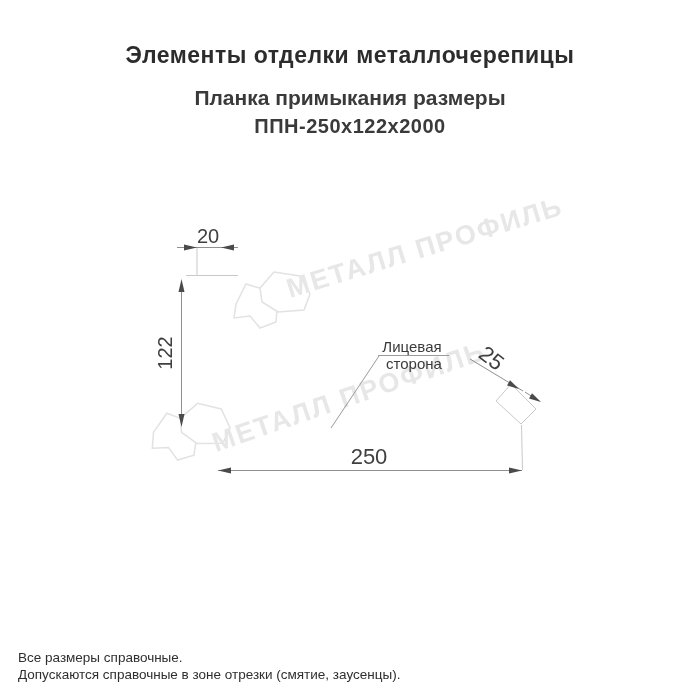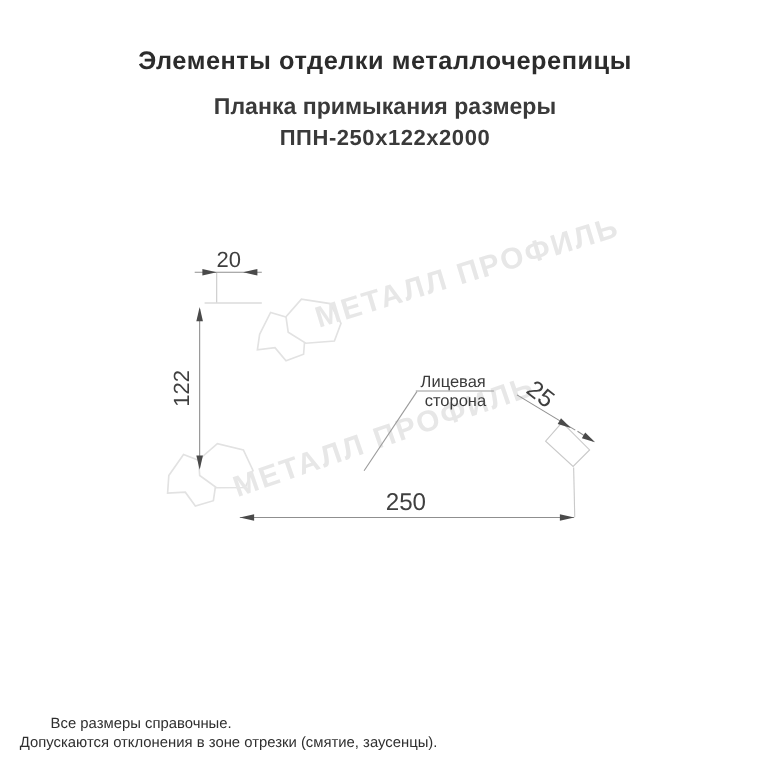--- a/index.html
+++ b/index.html
@@ -4,21 +4,21 @@
 <style>
   html,body{margin:0;padding:0;background:#fff;}
   body{width:700px;height:700px;position:relative;overflow:hidden;
        font-family:"Liberation Sans", sans-serif;color:#3a3a3a;}
   .hdr{position:absolute;left:0;width:700px;text-align:center;white-space:nowrap;}
   #title{top:26px;font-size:23px;font-weight:bold;color:#2c2c2c;letter-spacing:0.5px;margin-top:16px;}
   #subtitle{top:86px;font-size:21px;font-weight:bold;color:#3a3a3a;}
   #model{top:115px;font-size:20px;font-weight:bold;color:#3a3a3a;letter-spacing:0.5px;}
   #drawing{position:absolute;left:0;top:0;width:700px;height:700px;}
   .footer-line{position:absolute;left:18px;font-size:13.5px;color:#2f2f2f;white-space:nowrap;}
-  #footer1{top:650px;margin-left:28px;}
+  #footer1{top:650px;}
   #footer2{top:667px;}
   svg text{font-family:"Liberation Sans", sans-serif;}
   .dimtxt{fill:#3f3f3f;font-size:20px;}
   .dimtxt-big{fill:#3f3f3f;font-size:22px;}
   .lbl{fill:#3a3a3a;font-size:15px;}
   .wm{fill:#e7e7e7;font-size:27px;font-weight:bold;letter-spacing:2px;}
   .dimline{stroke:#8f8f8f;stroke-width:1;fill:none;}
   .arrow{fill:#4a4a4a;stroke:none;}
   .profile{stroke:#c9c9c9;stroke-width:1;fill:none;}
   .cloud{stroke:#e2e2e2;stroke-width:1.5;fill:#ffffff;}
@@ -86,13 +86,13 @@
 
   <g>
     <path class="leader" d="M331,428 L379,356"></path>
     <path class="leader" d="M378,355.5 L449,355.5"></path>
     <text class="lbl" x="412" y="352" text-anchor="middle">Лицевая</text>
     <text class="lbl" x="414" y="369" text-anchor="middle">сторона</text>
   </g>
 </svg>
 
 <div class="footer-line" id="footer1">Все размеры справочные.</div>
-<div class="footer-line" id="footer2">Допускаются отклонения в зоне отрезки (смятие, заусенцы).</div>
+<div class="footer-line" id="footer2">Допускаются справочные в зоне отрезки (смятие, заусенцы).</div>
 
 </body></html>

